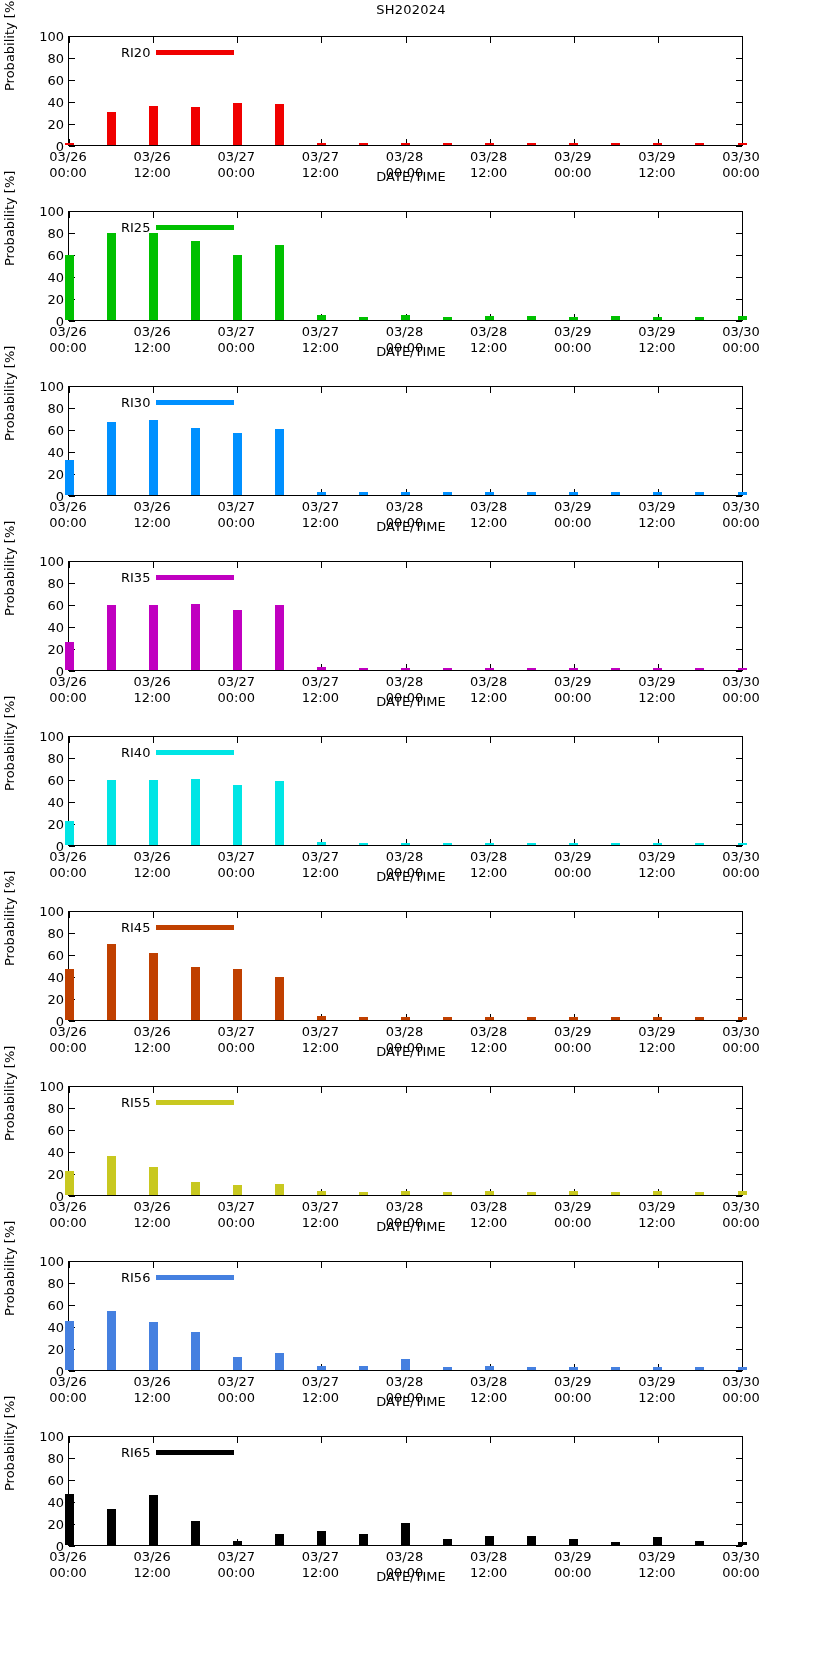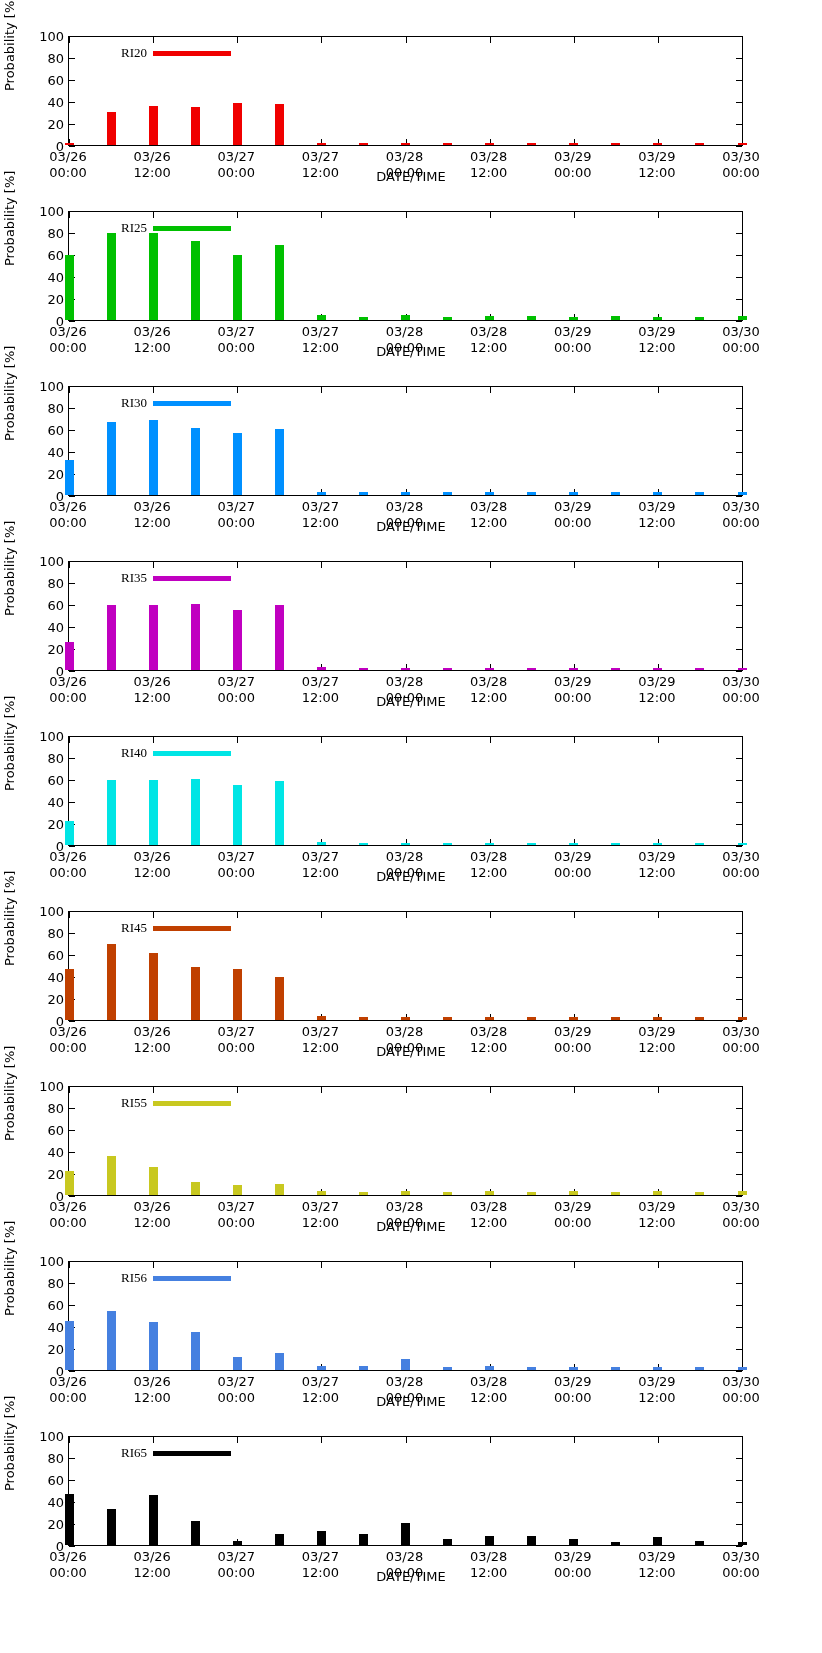--- a/index.html
+++ b/index.html
@@ -6,21 +6,21 @@
   body{width:822px;height:1653px;font-family:"DejaVu Sans",sans-serif;color:#000;}
   #page{position:relative;width:822px;height:1653px;overflow:hidden;}
   .main-title{
     position:absolute;top:2px;left:0;width:822px;text-align:center;
     font-size:13px;letter-spacing:0.2px;
   }
   .panel{position:relative;width:822px;height:175px;}
   
   .plot-area{
     position:absolute;left:68px;top:22px;width:675px;height:110px;
-    border:1px solid #000;box-sizing:border-box;background:#fff;font-family:Liberation Serif, serif;
+    border:1px solid #000;box-sizing:border-box;background:#fff;
   }
   .y-axis-label{
     position:absolute;
     left:2px;top:77px;
     font-size:13px;
     transform:rotate(-90deg);
     transform-origin:left top;
     white-space:nowrap;
   }
   .ytick{
@@ -46,20 +46,21 @@
     position:absolute;display:flex;align-items:center;gap:6px;
     left:52px;top:8px;
   }
   .key-label{font-size:13px;}
   .key-line{width:78px;height:5px;display:inline-block;}
 </style>
 </head>
 <body>
 
 <div id="page">
+  <div class="main-title">SH202024</div>
   <div id="panels">
       <div class="panel" style="margin-top: 14px;">
         <div class="y-axis-label">Probability [%]</div>
         <div class="yticks">
           <div class="ytick" style="top: 110px;">0</div>
           <div class="ytick" style="top: 88px;">20</div>
           <div class="ytick" style="top: 66px;">40</div>
           <div class="ytick" style="top: 44px;">60</div>
           <div class="ytick" style="top: 22px;">80</div>
           <div class="ytick" style="top: 0px;">100</div>

